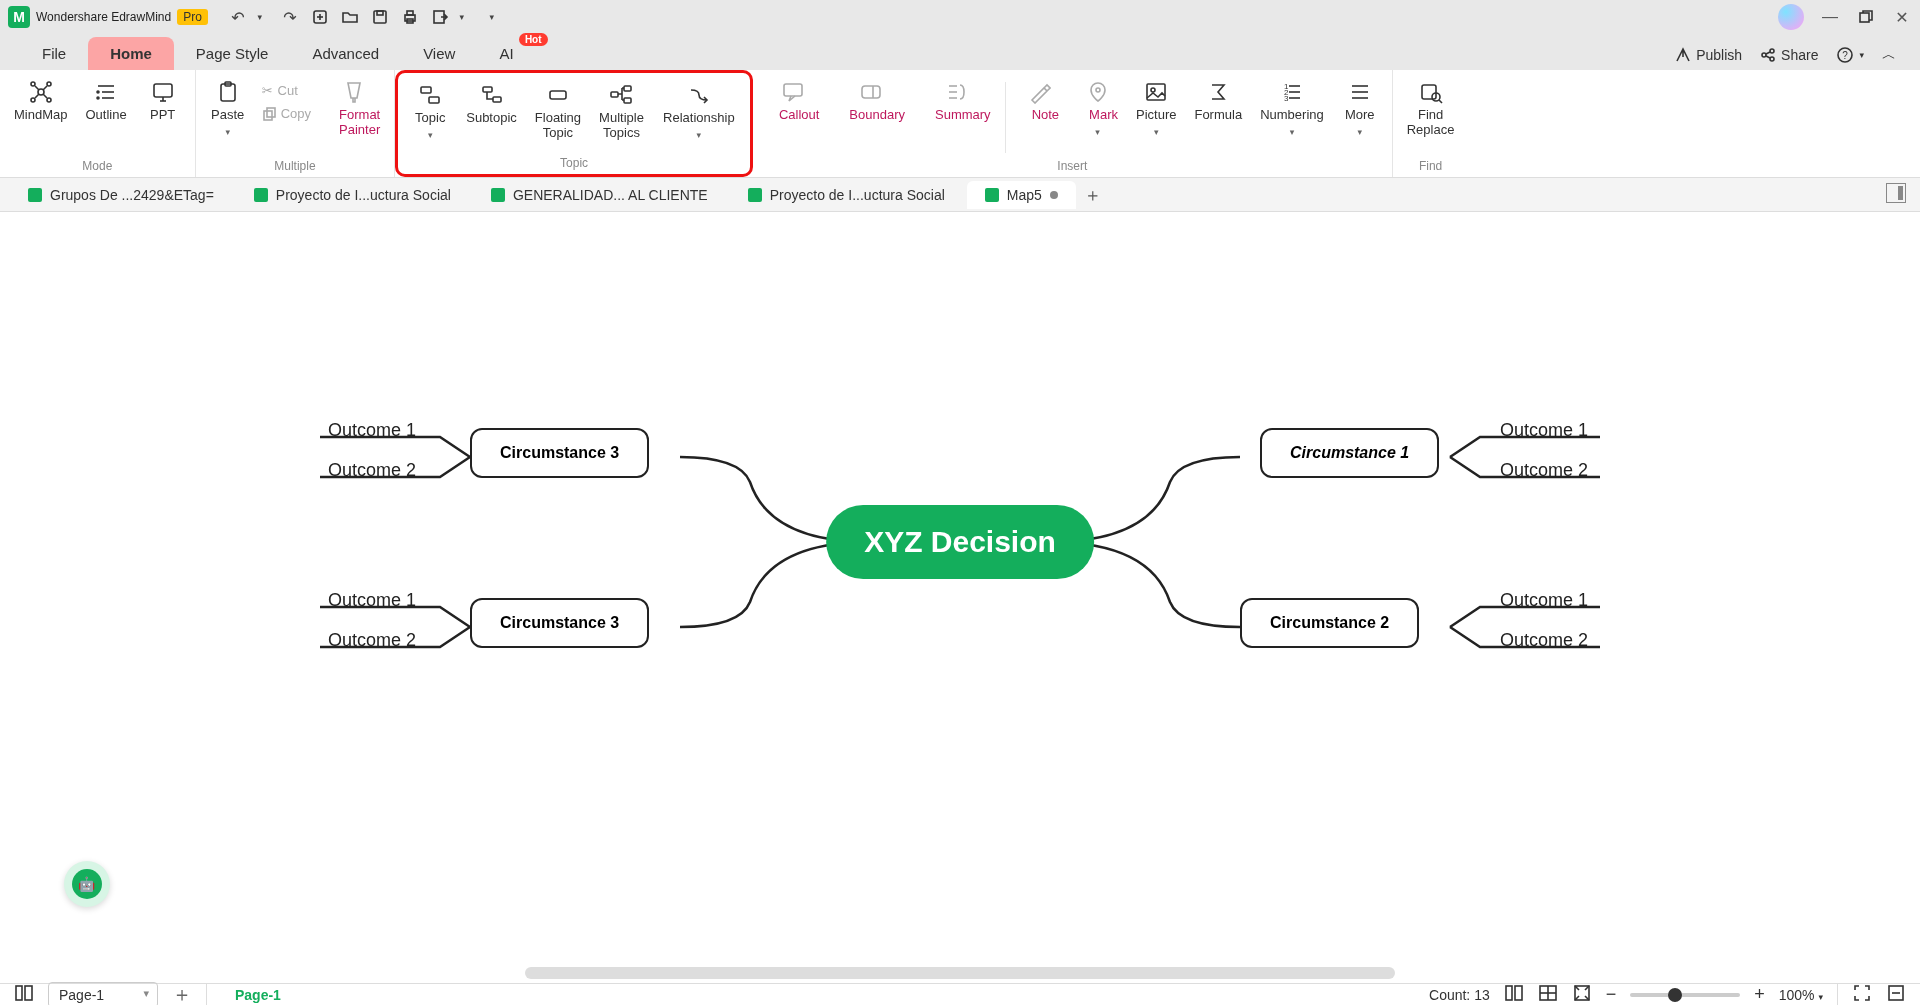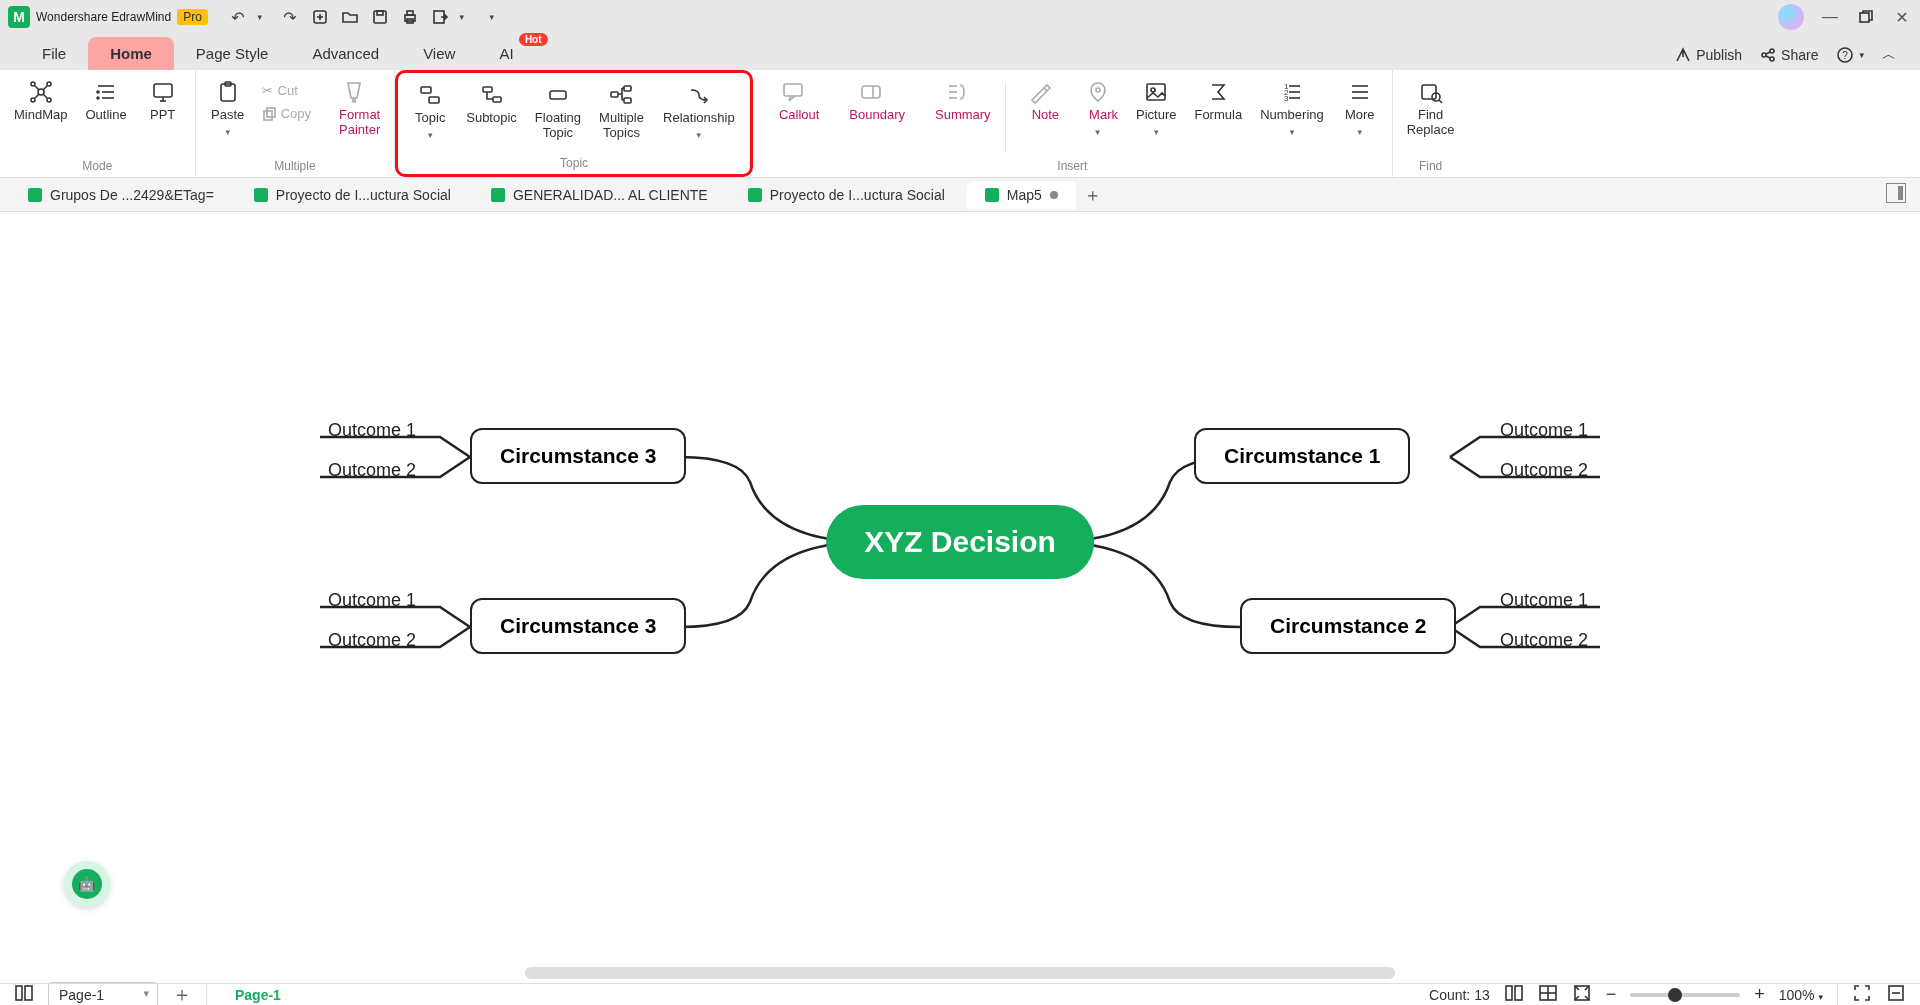--- a/index.html
+++ b/index.html
@@ -48,21 +48,21 @@
 .doc-dirty { width:8px;height:8px;border-radius:50%;background:#888;}
 .add-doc { width:26px; height:26px; display:flex;align-items:center;justify-content:center; font-size:18px; color:#555; cursor:pointer;}
 .doctabs-right { margin-left:auto; padding-right:14px;}
 .panel-toggle { width:20px;height:20px;border:1.5px solid #888; display:inline-block; position:relative;}
 .panel-toggle::after { content:""; position:absolute; right:2px; top:2px; bottom:2px; width:5px; background:#888;}
 
 
 .canvas { flex:1; background:#fff; position:relative; overflow:hidden;}
 .mindmap { position:absolute; left:50%; top:50%; transform:translate(-50%, -64%); }
 .central { position:absolute; left:50%; top:50%; transform:translate(-50%,-50%); background:#14ae5c; color:#fff; font-size:30px; font-weight:700; padding: 20px 38px; border-radius: 40px; white-space:nowrap;}
-.circ { position:absolute; background:#fff; border:2.5px solid #222; border-radius:12px; font-size:21px; font-weight:700; padding: 14px 28px; white-space:nowrap; }
+.circ { position:absolute; background:#fff; border:2.5px solid #222; border-radius:12px; font-size:16px; font-weight:700; padding: 14px 28px; white-space:nowrap; }
 .outcome { position:absolute; font-size:18px; color:#222; white-space:nowrap; }
 svg.connectors { position:absolute; left:0; top:0; overflow:visible;}
 .ai-fab { position:absolute; left:64px; bottom:76px; width:46px; height:46px; border-radius:50%; background:#d7f5e5; display:flex; align-items:center; justify-content:center; box-shadow:0 2px 6px rgba(0,0,0,.15);}
 .ai-fab-inner { width:30px;height:30px;border-radius:50%; background:#14ae5c; display:flex;align-items:center;justify-content:center;color:#fff;font-size:14px;}
 .hscroll { position:absolute; left:50%; bottom:4px; transform:translateX(-50%); width:870px; height:12px; background:#ddd; border-radius:6px;}
 
 
 .statusbar { height: 22px; border-top:1px solid #ddd; background:#fff; display:flex; align-items:center; padding:0 14px; gap:14px; font-size:14px; color:#333;}
 .page-select { border:1px solid #ccc; padding:4px 26px 4px 10px; border-radius:4px; position:relative; min-width:110px;}
 .page-select::after { content:"▾"; position:absolute; right:8px; color:#888; font-size:11px;}
@@ -476,21 +476,21 @@
     </svg>
     <div class="central" style="left:750px; top:200px;">XYZ Decision</div>
 
     <div class="circ" style="left:260px; top:86px;">Circumstance 3</div>
     <div class="circ" style="left:260px; top:256px;">Circumstance 3</div>
     <div class="outcome" style="left:118px; top:78px;">Outcome 1</div>
     <div class="outcome" style="left:118px; top:118px;">Outcome 2</div>
     <div class="outcome" style="left:118px; top:248px;">Outcome 1</div>
     <div class="outcome" style="left:118px; top:288px;">Outcome 2</div>
 
-    <div class="circ" style="left:984px; top:86px;">Circumstance 1</div>
+    <div class="circ" style="left:1050px; top:86px;font-style:italic;">Circumstance 1</div>
     <div class="circ" style="left:1030px; top:256px;">Circumstance 2</div>
     <div class="outcome" style="left:1290px; top:78px;">Outcome 1</div>
     <div class="outcome" style="left:1290px; top:118px;">Outcome 2</div>
     <div class="outcome" style="left:1290px; top:248px;">Outcome 1</div>
     <div class="outcome" style="left:1290px; top:288px;">Outcome 2</div>
   </div>
   <div class="ai-fab">
       <div class="ai-fab-inner">🤖</div>
     </div>
   <div class="hscroll"></div>

